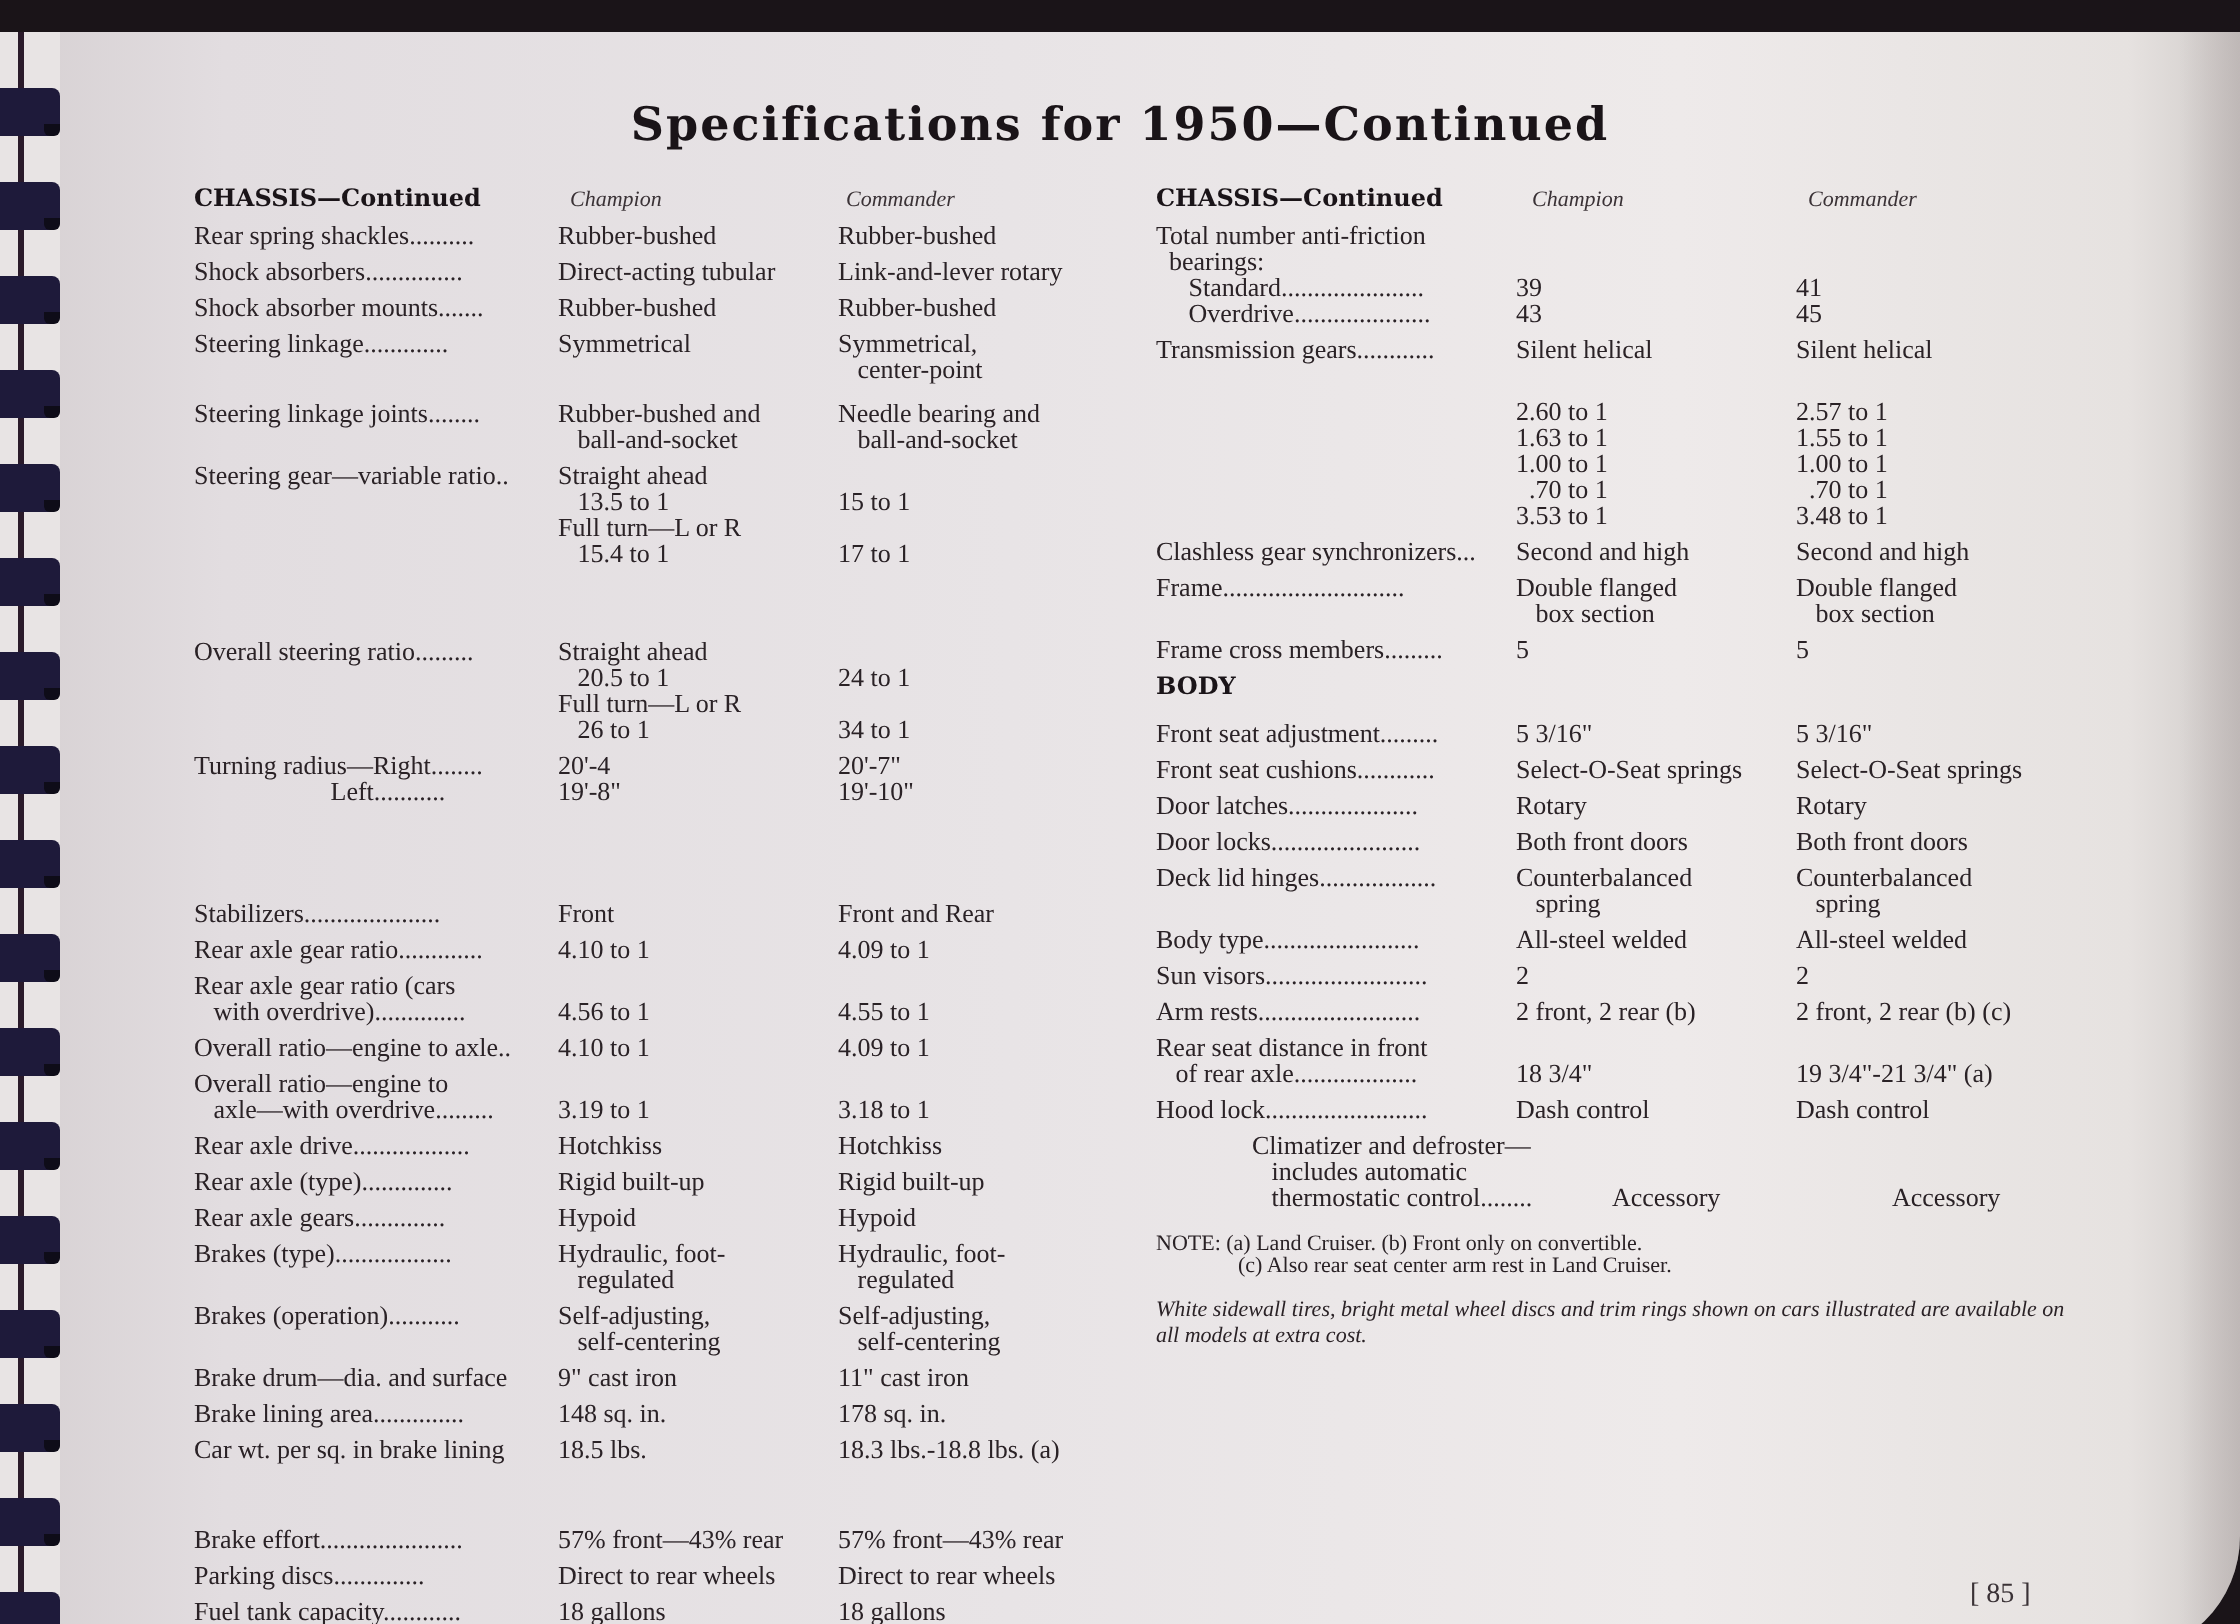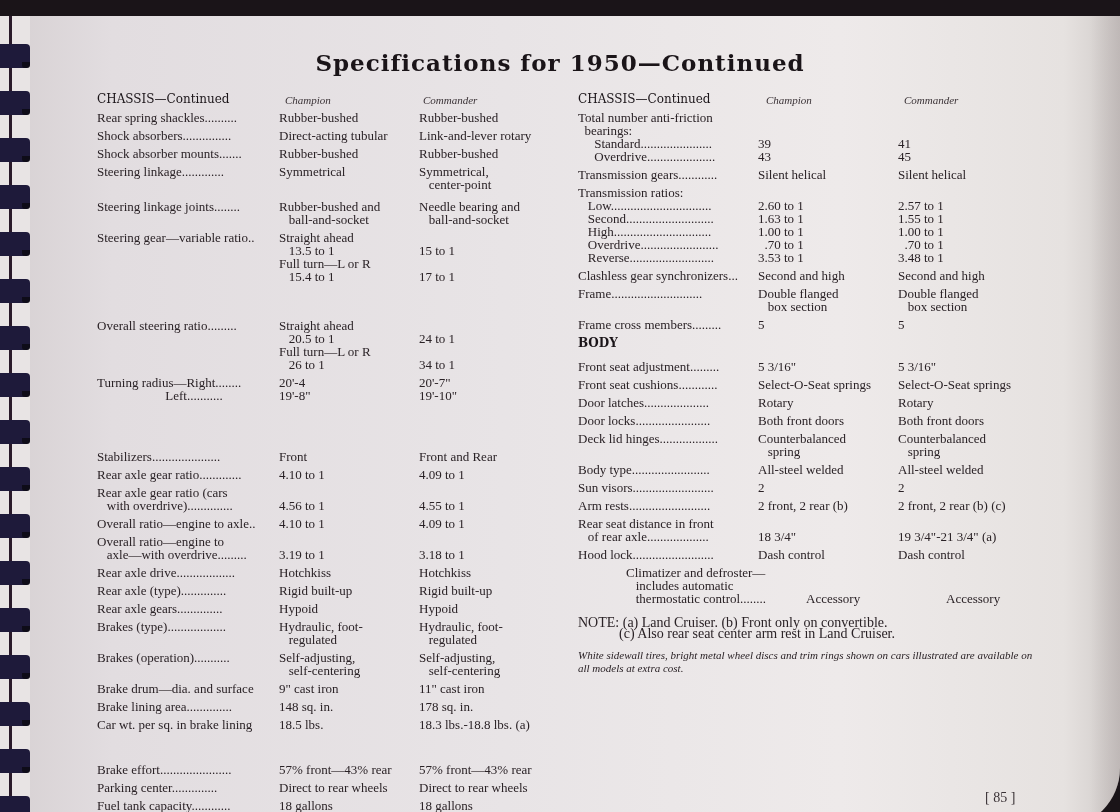--- a/index.html
+++ b/index.html
@@ -10,32 +10,32 @@
   .page:after{content:"";position:absolute;right:0;top:0;width:30px;height:812px;background:linear-gradient(90deg,rgba(255,255,255,0),rgba(160,150,150,.35));}
   .spine{position:absolute;left:0;top:0;width:30px;height:812px;background:#e8e4e4;}
   .spine-line{position:absolute;left:9px;top:0;width:3px;height:812px;background:#2a1a2a;}
   .ring{position:absolute;left:0;width:30px;height:24px;background:#1e1a3a;border-radius:0 4px 6px 0;}
   .ring:after{content:"";position:absolute;left:22px;top:18px;width:8px;height:6px;background:#0e0c18;border-radius:0 0 3px 3px;}
   .title{position:absolute;left:0;width:1120px;top:33px;text-align:center;font-family:"DejaVu Serif",serif;font-weight:bold;font-size:23px;letter-spacing:1px;color:#1a1418;}
   .col{position:absolute;top:74px;}
   .col-left{left:97px;width:460px;}
   .col-right{left:578px;width:460px;}
   .hdr{position:relative;height:20px;margin-bottom:1px;}
-  .hdr .sec{position:absolute;left:0;font-family:"DejaVu Serif",serif;font-weight:normal;font-size:12px;top:2px;color:#1a1418;}
+  .hdr .sec{position:absolute;left:0;font-family:"DejaVu Serif",serif;font-weight:bold;font-size:12px;top:2px;color:#1a1418;}
   .hdr .c1,.hdr .c2{position:absolute;font-style:italic;font-size:11px;top:4px;color:#3a3236;}
   .col-left .hdr .c1{left:188px;} .col-left .hdr .c2{left:326px;}
   .col-right .hdr .c1{left:188px;} .col-right .hdr .c2{left:326px;}
   .row{position:relative;font-size:13px;line-height:13px;margin-bottom:5px;}
   .row .lbl{position:absolute;left:0;white-space:pre;}
   .row .v1{position:absolute;white-space:pre;}
   .row .v2{position:absolute;white-space:pre;}
   .col-left .row .v1{left:182px;} .col-left .row .v2{left:322px;}
   .col-right .row .v1{left:180px;} .col-right .row .v2{left:320px;}
   .body-hdr{font-family:"DejaVu Serif",serif;font-weight:bold;font-size:12px;margin:4px 0 10px 0;color:#1a1418;}
-  .note{font-size:14px;line-height:11px;margin-top:12px;}
+  .note{font-size:11px;line-height:11px;margin-top:12px;}
   .note .n2{padding-left:41px;}
   .italic-para{font-style:italic;font-size:11px;line-height:12.5px;margin-top:10px;color:#2a2226;}
   .pagenum{position:absolute;left:985px;top:774px;font-size:14px;color:#3a3236;}
 </style>
 </head>
 <body>
 
 <div class="page">
   <div class="spine">
     <div class="spine-line"></div>
@@ -201,21 +201,21 @@
           <span class="lbl">Car wt. per sq. in brake lining</span>
           <span class="v1">18.5 lbs.</span>
           <span class="v2">18.3 lbs.-18.8 lbs. (a)</span>
         </div>
         <div class="row" style="height: 13px; margin-top: 32px;">
           <span class="lbl">Brake effort......................</span>
           <span class="v1">57% front—43% rear</span>
           <span class="v2">57% front—43% rear</span>
         </div>
         <div class="row" style="height: 13px;">
-          <span class="lbl">Parking center..............</span>
+          <span class="lbl">Parking discs..............</span>
           <span class="v1">Direct to rear wheels</span>
           <span class="v2">Direct to rear wheels</span>
         </div>
         <div class="row" style="height: 13px;">
           <span class="lbl">Fuel tank capacity............</span>
           <span class="v1">18 gallons</span>
           <span class="v2">18 gallons</span>
         </div>
         <div class="row" style="height: 13px;">
           <span class="lbl">Automatic hill holder.........</span>
@@ -245,26 +245,20 @@
 
 41
 45</span>
         </div>
         <div class="row" style="height: 13px;">
           <span class="lbl">Transmission gears............</span>
           <span class="v1">Silent helical</span>
           <span class="v2">Silent helical</span>
         </div>
         <div class="row" style="height: 78px;">
-          <span class="lbl">Transmission ratios:
-   Low...............................
-   Second...........................
-   High..............................
-   Overdrive........................
-   Reverse..........................</span>
           <span class="v1">
 2.60 to 1
 1.63 to 1
 1.00 to 1
   .70 to 1
 3.53 to 1</span>
           <span class="v2">
 2.57 to 1
 1.55 to 1
 1.00 to 1

